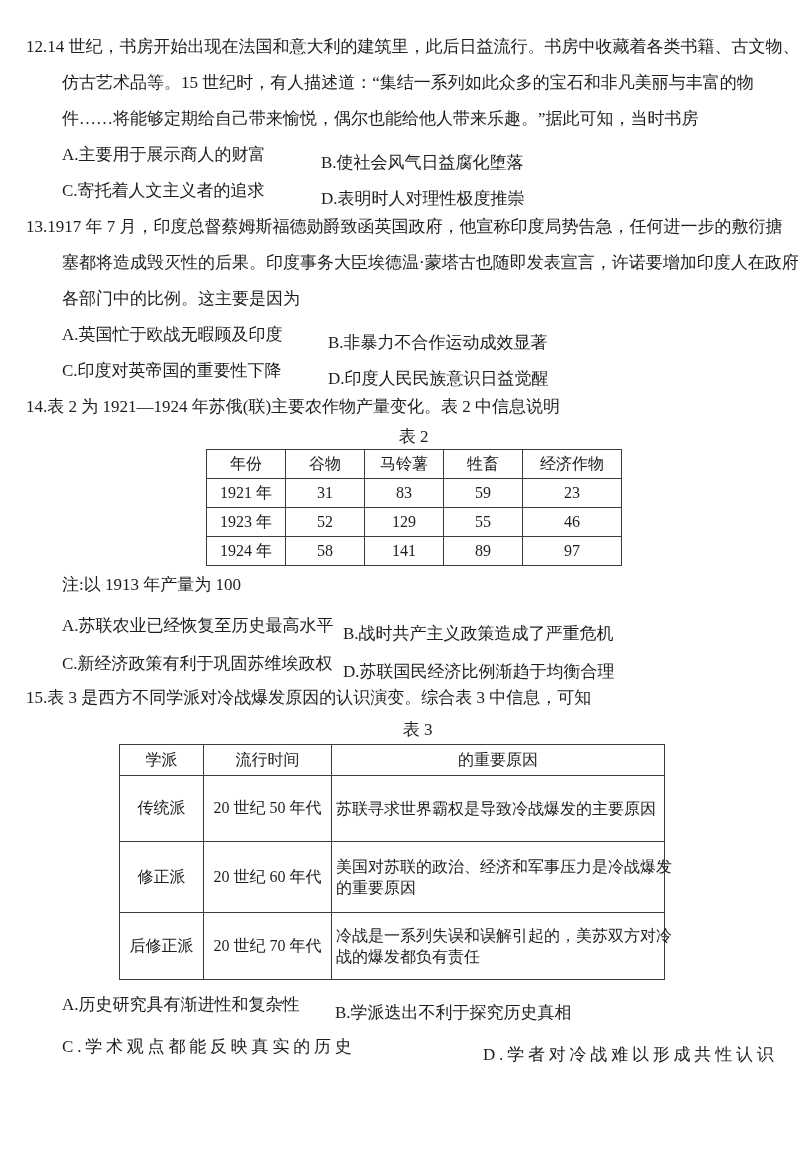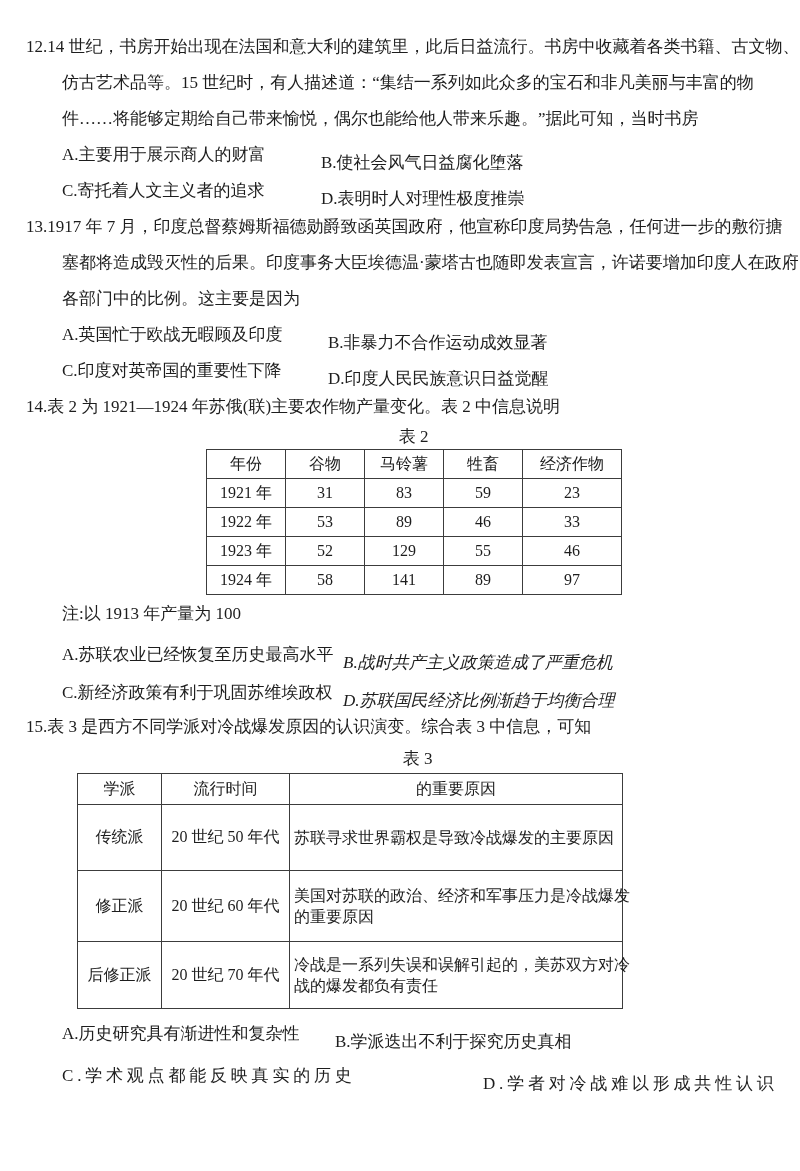--- a/index.html
+++ b/index.html
@@ -15,38 +15,38 @@
 
   
   .ln  { height:36px; line-height:36px; white-space:nowrap; }
   .num { padding-left:26px; }
   .ind { padding-left:62px; }
 
   
   .orow { position:relative; height:36px; line-height:36px; white-space:nowrap; }
   .orow .oa { position:absolute; left:62px; top:0; }
   .orow .ob { position:absolute; top:0;margin-top:8px; }
-  .b321 { left:321px; } .b328 { left:328px; } .b343 { left:343px;font-style:italic; } .b335 { left:335px; } .d483 { left:483px; }
+  .b321 { left:321px; } .b328 { left:328px; } .b343 { left:343px; } .b335 { left:335px; } .d483 { left:483px; }
   .ls   { letter-spacing:3.8px; }
 
   
   .h24 { height:24px; line-height:24px; }
   .h28 { height:28px; line-height:28px; }
   .h33 { height:33px; line-height:33px;text-align:right; }
   .h38 { height:38px; line-height:38px; }
   .h43 { height:43px; line-height:43px; }
   .h49 { height:49px; line-height:49px; }
 
   
   .tbl-title { text-align:center; }
   .t2-title  { margin-left:206px; width:415px; }
   .t3-title  { margin-left:145px; width:545px;text-align:center; }
   table { border-collapse:collapse; table-layout:fixed; }
   .t2 { margin-left:206px; width:415px; }
-  .t3 { margin-left:77px; width:545px; }
+  .t3 { margin-left:119px; width:545px; }
   th, td {
     border:1px solid #3c3c3c;
     font-weight:normal;
     text-align:center;
     font-size:16px;
     padding:0;
     vertical-align:middle;
   }
   .w79 { width:79px; } .w99 { width:99px; }
   .w84 { width:84px; } .w128 { width:128px; } .w333 { width:333px; }
@@ -109,27 +109,20 @@
           <th>马铃薯</th>
           <th>牲畜</th>
           <th>经济作物</th>
         </tr>
         <tr>
           <td>1921 年</td>
           <td>31</td>
           <td>83</td>
           <td>59</td>
           <td>23</td>
-        </tr>
-        <tr>
-          <td>1922 年</td>
-          <td>53</td>
-          <td>89</td>
-          <td>46</td>
-          <td>33</td>
         </tr>
         <tr>
           <td>1923 年</td>
           <td>52</td>
           <td>129</td>
           <td>55</td>
           <td>46</td>
         </tr>
         <tr>
           <td>1924 年</td>

